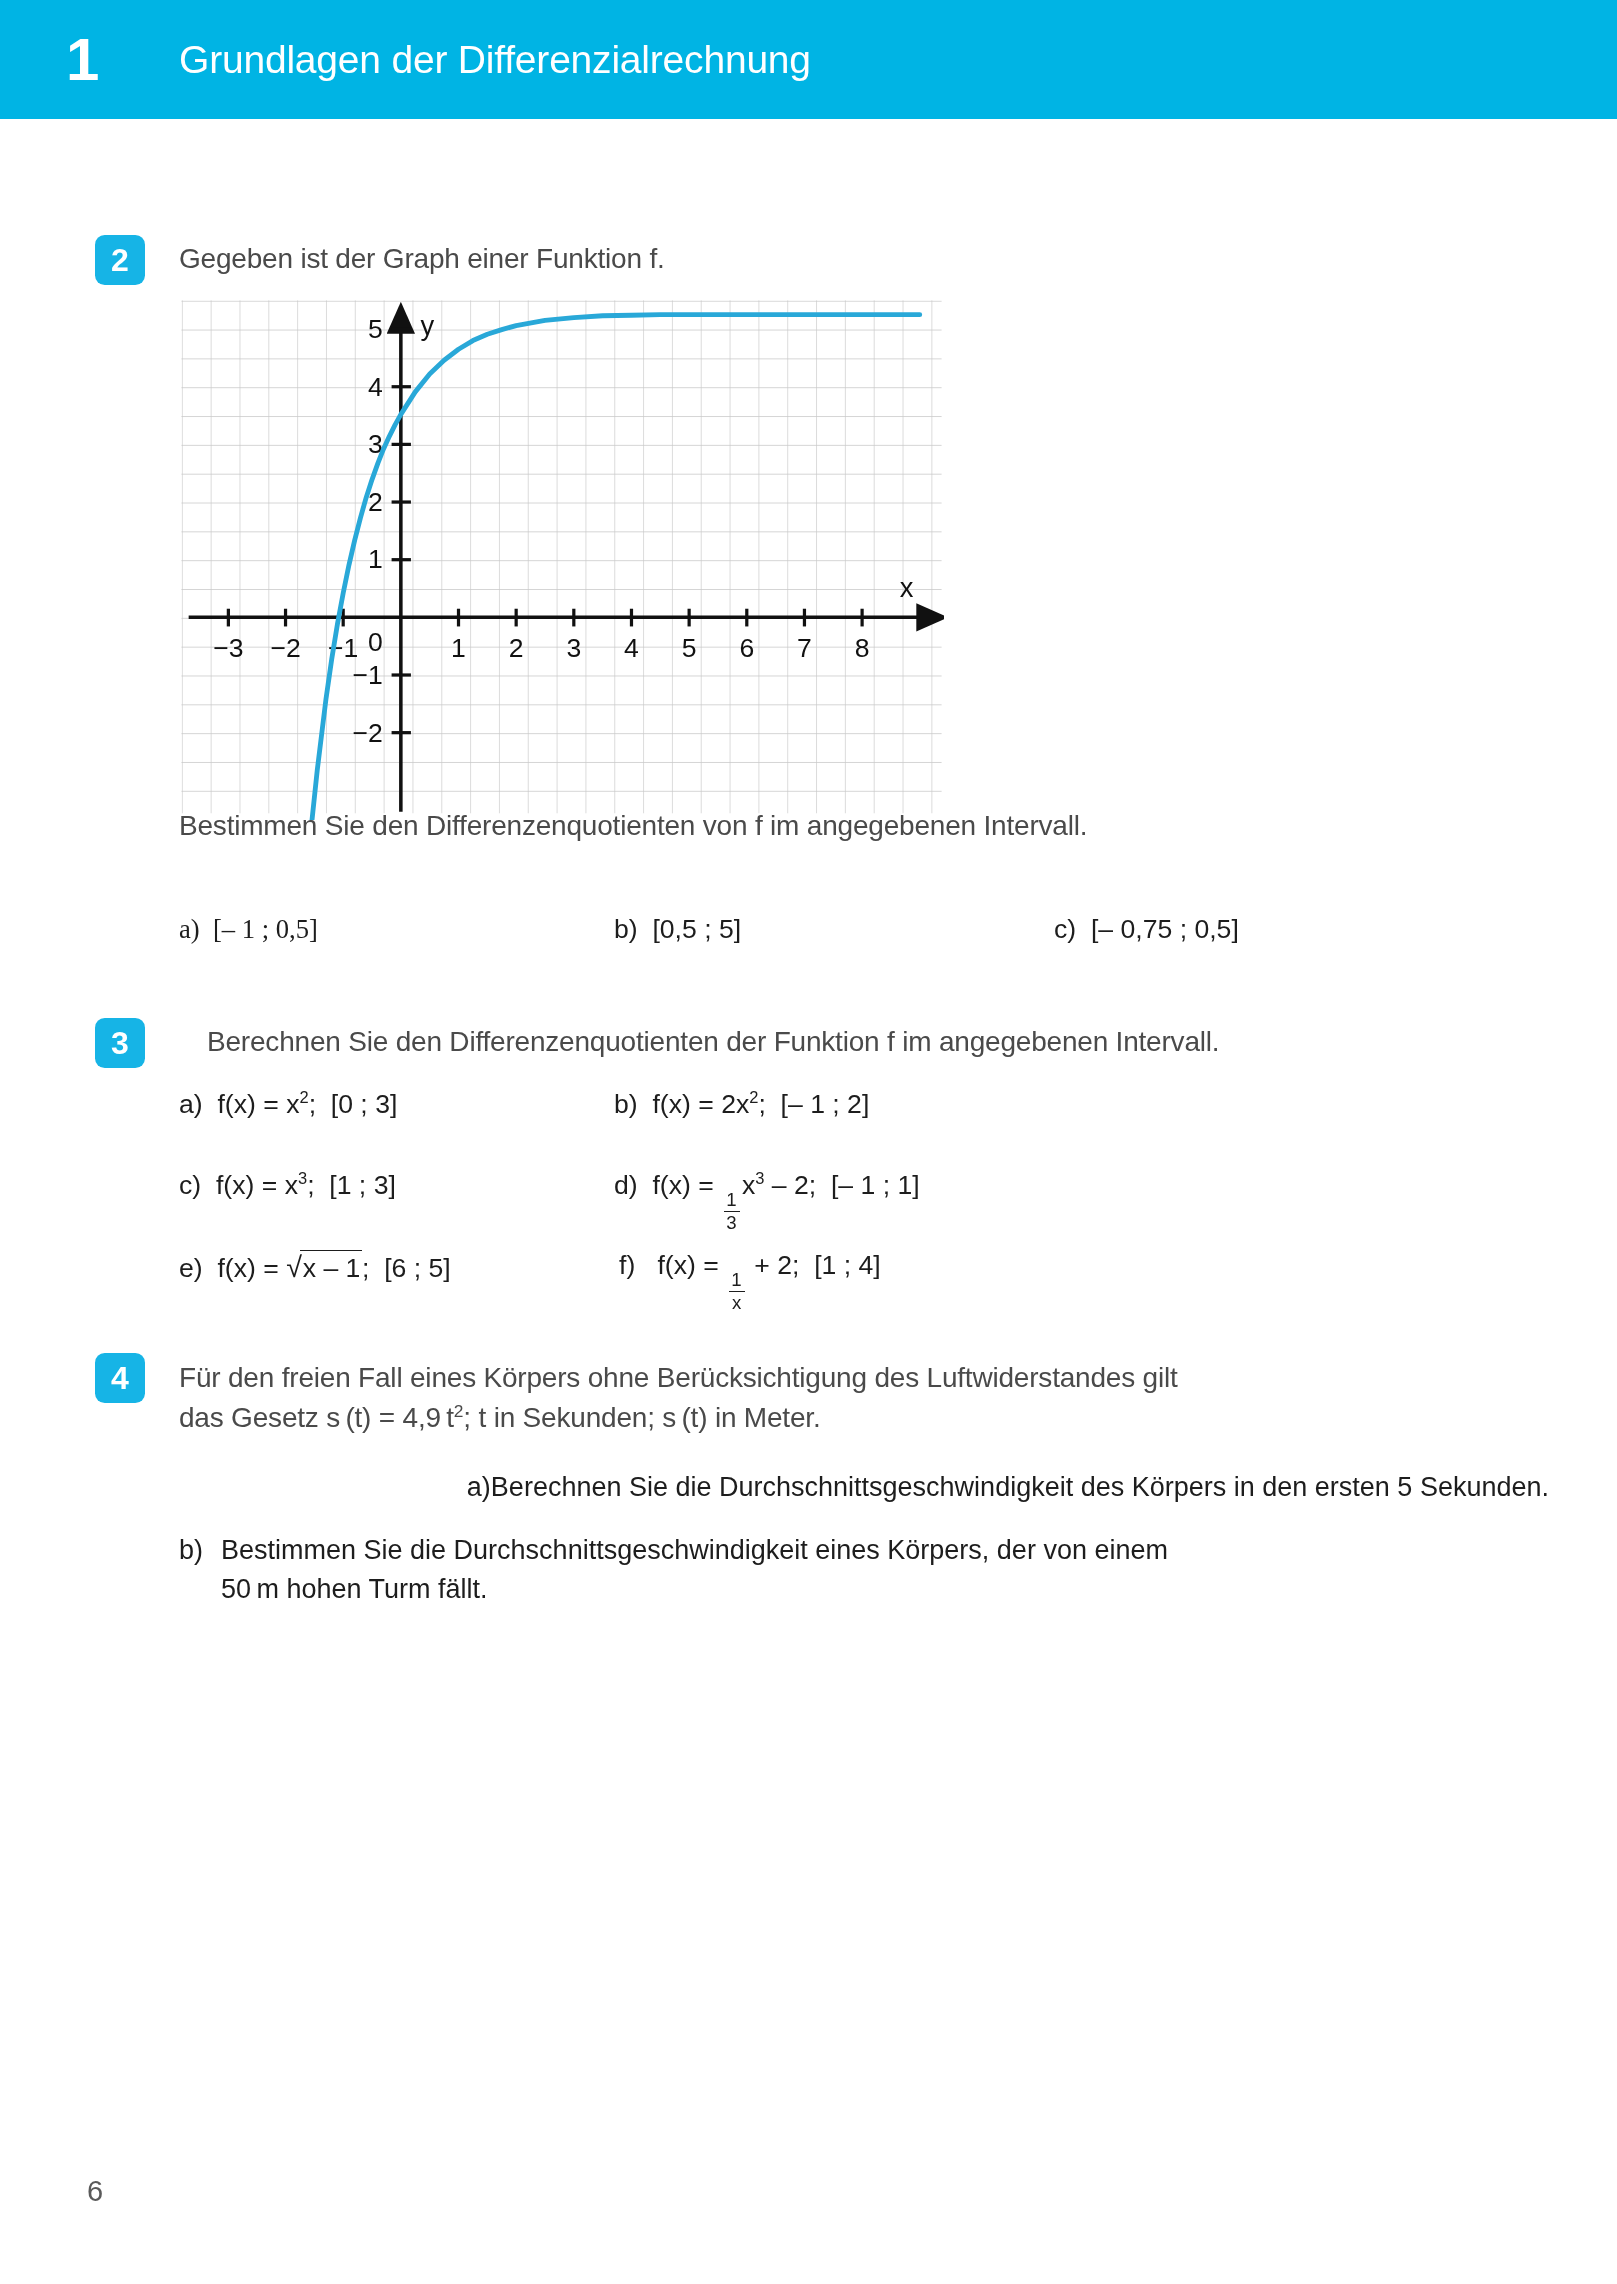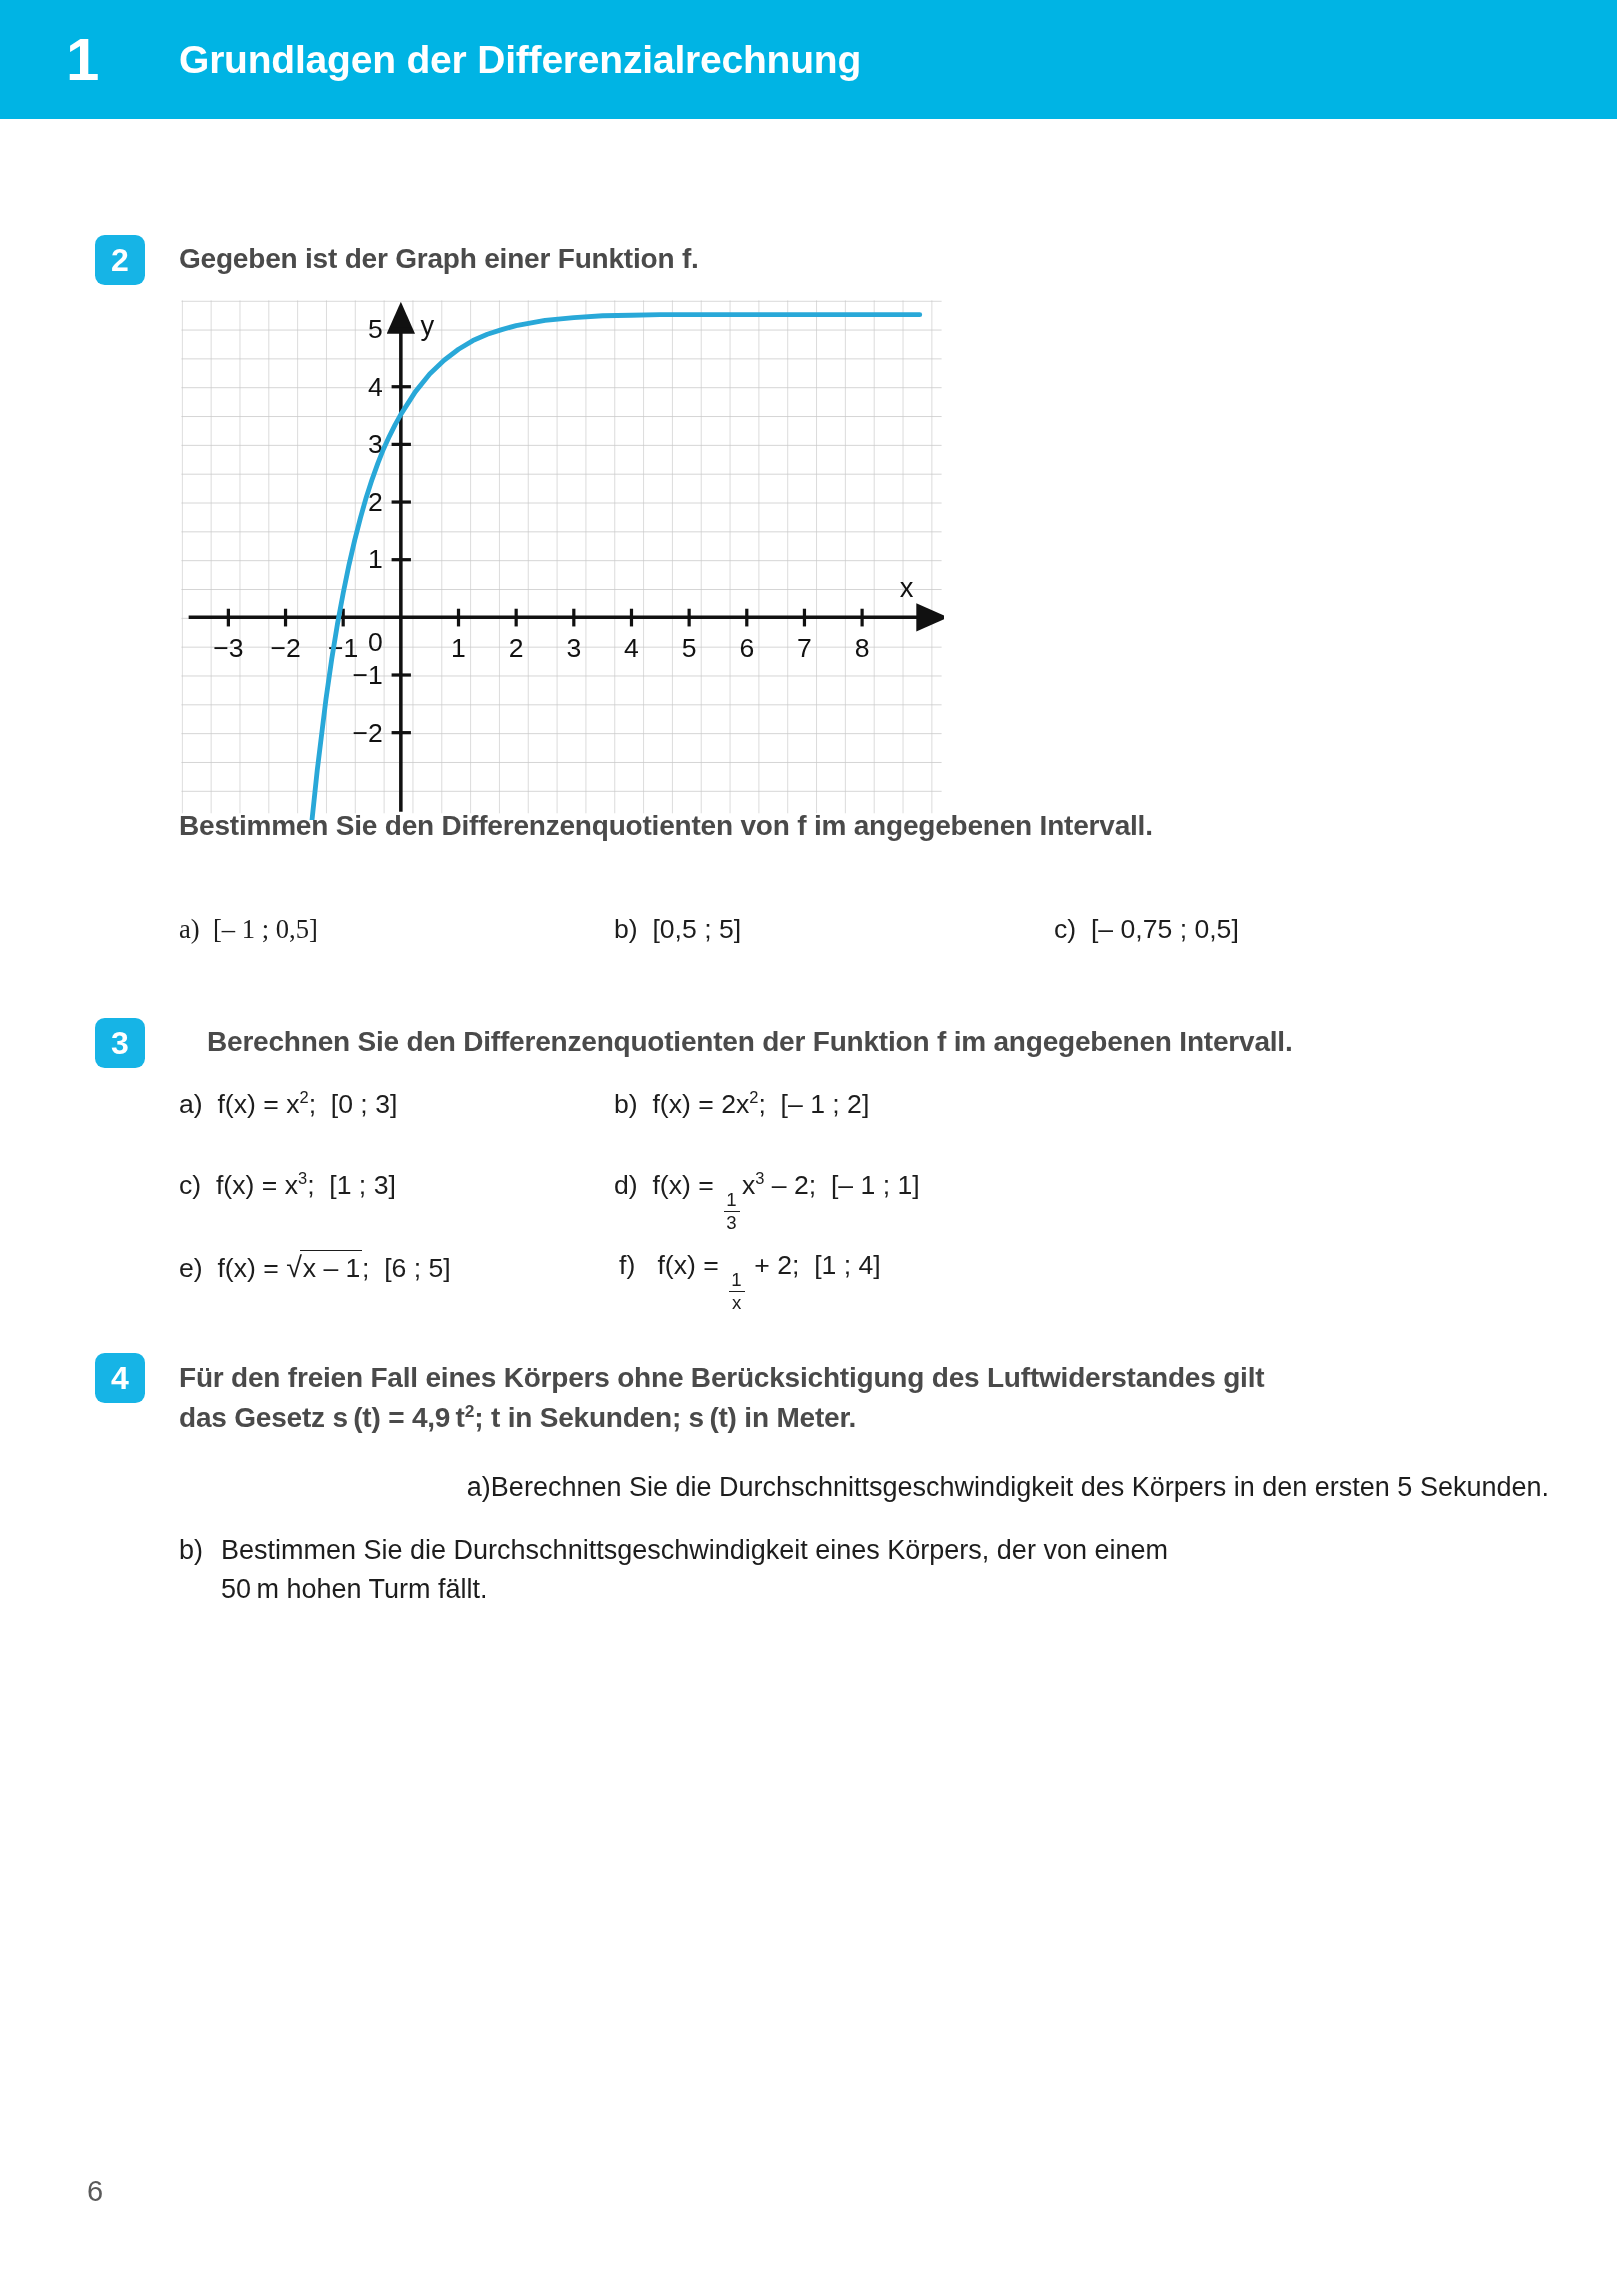--- a/index.html
+++ b/index.html
@@ -44,21 +44,21 @@
     letter-spacing: -0.8px;
     line-height: 1;
   }
   .chapter-title {
     position: absolute;
     left: 179px;
     top: 50%;
     transform: translateY(-50%);
     color: #ffffff;
     font-size: 39px;
-    font-weight: bold;
+    font-weight: normal;
     letter-spacing: -0.2px;
     white-space: nowrap;
     text-align: center;
   }
 
   
   .exercise {
     position: absolute;
   }
   .ex-badge {
@@ -71,21 +71,21 @@
     font-size: 32px;
     font-weight: bold;
     font-family: "Liberation Sans Narrow", "Liberation Sans", sans-serif;
     display: flex;
     align-items: center;
     justify-content: center;
     line-height: 1;
   }
   .ex-heading {
     font-size: 28px;
-    font-weight: bold;
+    font-weight: normal;
     color: #4a4a4a;
     letter-spacing: -0.2px;
     line-height: 1.42;
     white-space: nowrap;
   }
 
   .body-text {
     font-size: 27px;
     font-weight: normal;
     color: #1d1d1d;

